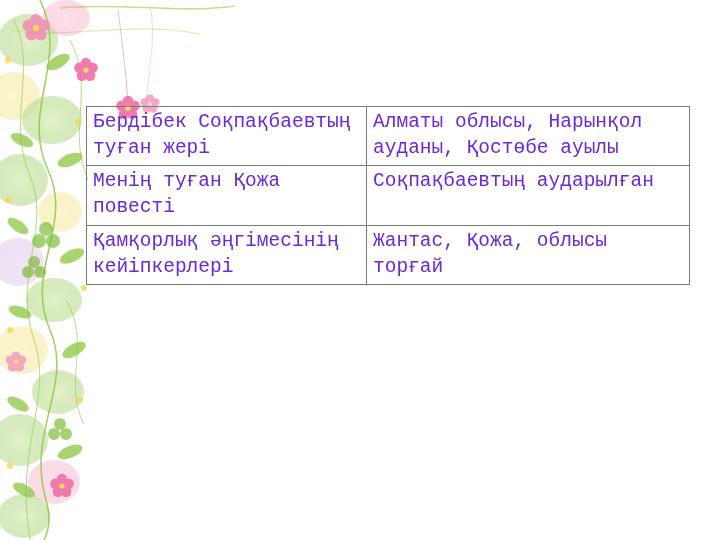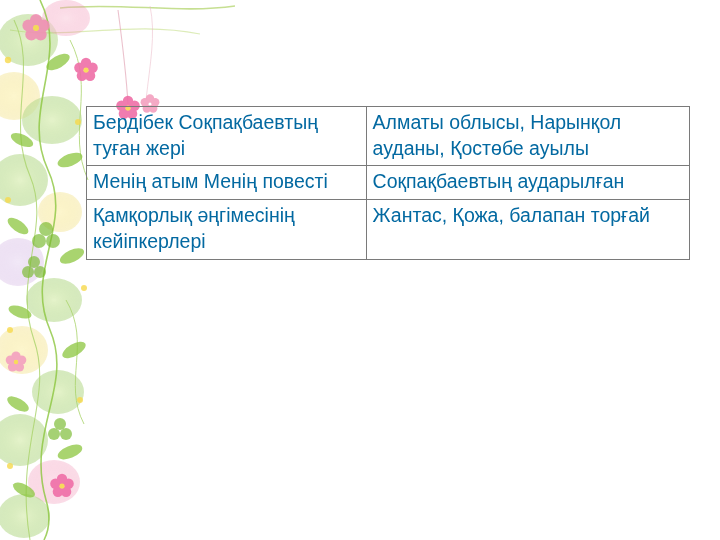--- a/index.html
+++ b/index.html
@@ -47,22 +47,22 @@
     border-collapse: collapse;
     width: 604px;
     background: transparent;
   }
   table.data-table td {
     border: 1px solid #7a7a7a;
     padding: 3px 6px 4px 6px;
     vertical-align: top;
     font-size: 19.5px;
     line-height: 1.32;
-    color: #0369a1;
-    font-family: Liberation Sans, sans-serif;
+    color: #6d28d9;
+    font-family: Liberation Mono, monospace;
   }
   table.data-table td.col-left {
     width: 302px;
   }
   table.data-table td.col-right {
     width: 358px;
   }
 </style>
 </head>
 <body>
@@ -212,22 +212,22 @@
 </svg>
 
 <div class="table-wrap">
   <table class="data-table">
     <tbody>
       <tr>
         <td class="col-left">Бердібек Соқпақбаевтың туған жері</td>
         <td class="col-right">Алматы облысы, Нарынқол ауданы, Қостөбе ауылы</td>
       </tr>
       <tr>
-        <td class="col-left">Менің атым Менің повесті</td>
+        <td class="col-left">Менің туған Қожа повесті</td>
         <td class="col-right">Соқпақбаевтың аударылған</td>
       </tr>
       <tr>
         <td class="col-left">Қамқорлық әңгімесінің кейіпкерлері</td>
-        <td class="col-right">Жантас, Қожа, балапан торғай</td>
+        <td class="col-right">Жантас, Қожа, облысы торғай</td>
       </tr>
     </tbody>
   </table>
 </div>
 
 </body></html>

